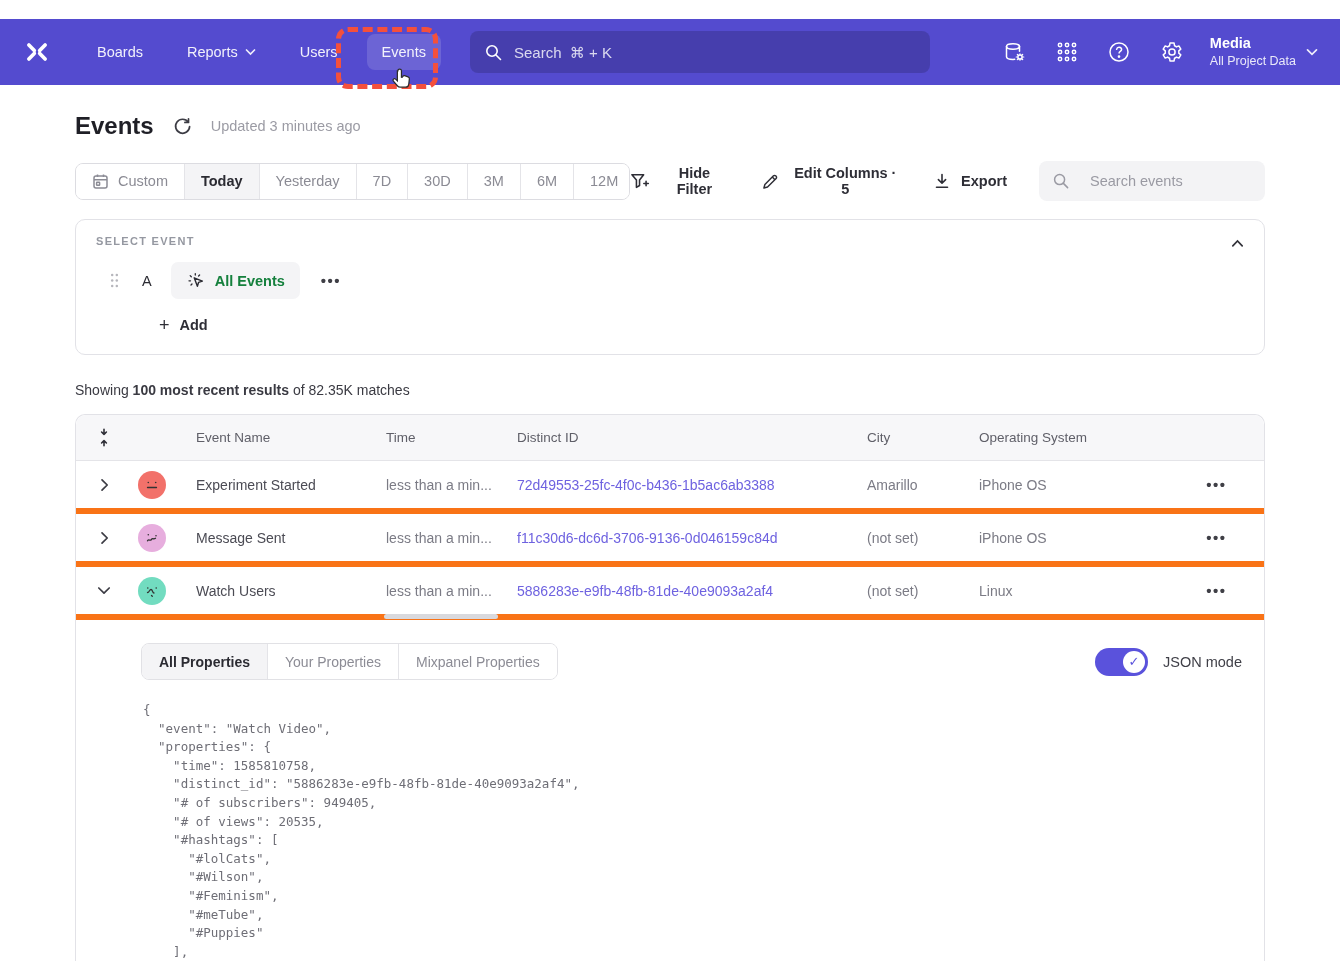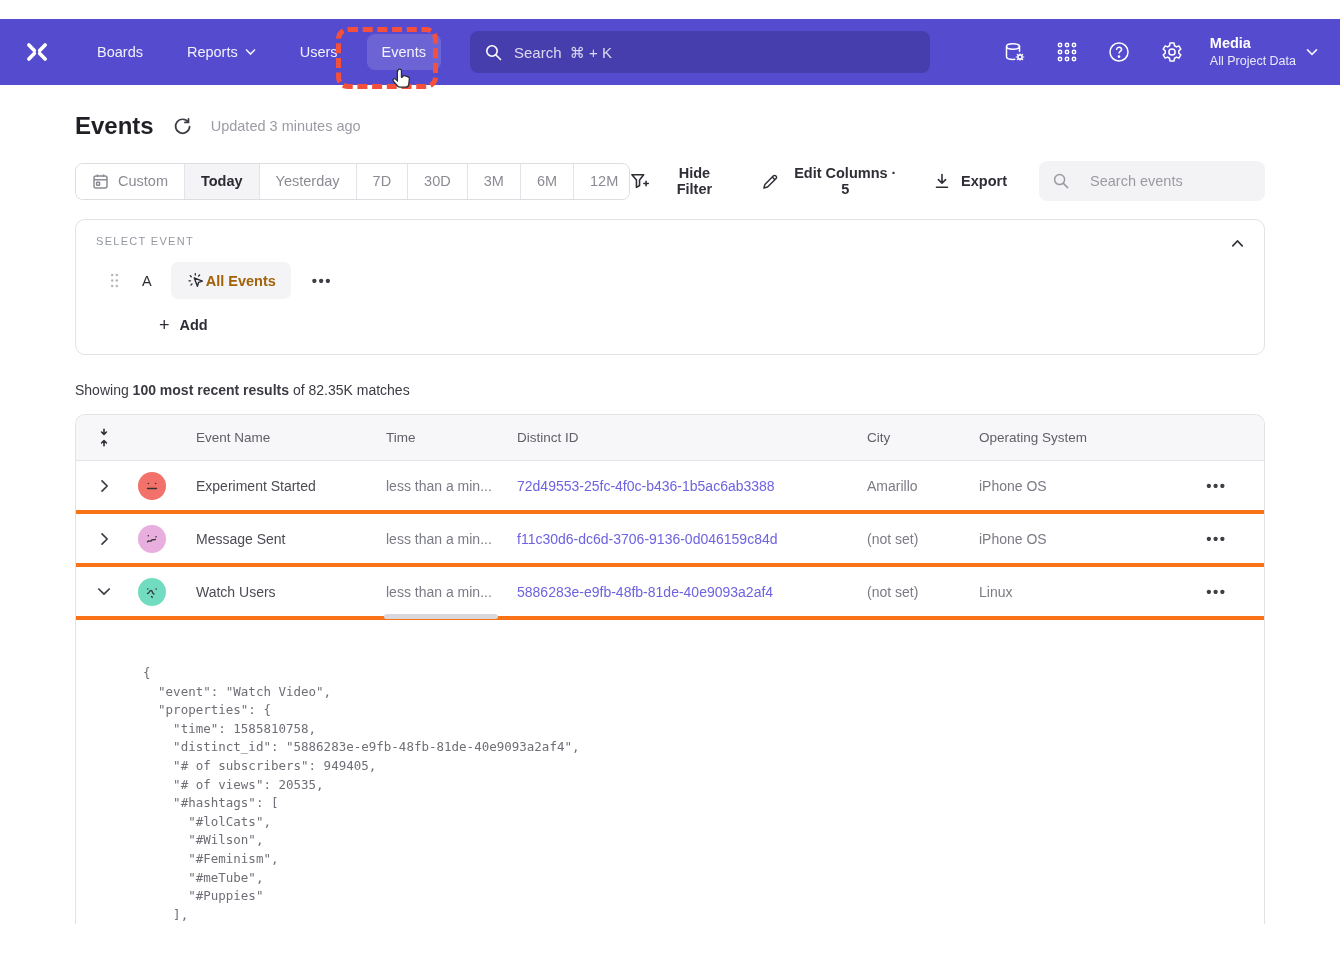--- a/index.html
+++ b/index.html
@@ -49,27 +49,27 @@
   .tool-btn { display:flex; align-items:center; gap:10px; background:none; border:none; cursor:pointer;
     font-size:14.5px; font-weight:600; color:#2e2e36; font-family:"Liberation Sans",sans-serif; }
   .search-events { width:226px; height:40px; background:#f3f3f5; border-radius:8px; display:flex;
     align-items:center; gap:20px; padding:0 13px; }
   .search-events input { flex:1; min-width:0; background:transparent; border:none; outline:none; font-size:14.5px;
     color:#44444c; font-family:"Liberation Sans",sans-serif; }
   .search-events input::placeholder { color:#9a9aa3; }
 
   
   .query-card { position:relative; margin-top:18px; border:1px solid #e2e2e7; border-radius:10px; }
-  .sec-label { font-size:11px; font-weight:400; letter-spacing:1.3px; color:#9598a1; }
+  .sec-label { font-size:11px; font-weight:700; letter-spacing:1.3px; color:#9598a1; }
   .select-sec { position:relative; padding:15px 20px 20px; }
   .event-row { display:flex; align-items:center; margin-top:15px; }
   .drag-handle { margin-left:14px; cursor:grab; display:flex; }
   .row-letter { margin-left:23px; font-size:14.5px; color:#2b2b32; }
-  .event-chip { margin-left:19px; display:flex; align-items:center; height:37px; padding:0 15px;
-    background:#f4f4f6; border:none; border-radius:7px; font-size:14.5px; font-weight:700; color:#a16207;
+  .event-chip { margin-left:19px; display:flex; align-items:center; gap:9px; height:37px; padding:0 15px;
+    background:#f4f4f6; border:none; border-radius:7px; font-size:14.5px; font-weight:700; color:#15803d;
     cursor:pointer; font-family:"Liberation Sans",sans-serif; }
   .more-dots { border:none; background:none; cursor:pointer; color:#3f3f46; font-size:15px; letter-spacing:1.5px;
     font-weight:700; padding:4px 6px; }
   .chip-more { margin-left:15px; }
   .add-btn { margin:17px 0 0 63px; display:flex; align-items:center; gap:10px; background:none; border:none;
     cursor:pointer; font-size:14.5px; font-weight:600; color:#2e2e36; font-family:"Liberation Sans",sans-serif; }
   .plus-glyph { font-size:18px; font-weight:400; line-height:1; color:#2e2e36; }
   .collapse-btn { position:absolute; right:16px; top:12px; background:none; border:none; cursor:pointer; padding:4px; }
   .filters-sec { position:relative; border-top:1px solid #e7e7ea; height:43px; display:flex; align-items:center;
     padding:0 20px; }
@@ -77,21 +77,21 @@
 
   .summary { margin-top:27px; font-size:14px; color:#3a3a42; }
   .summary b { font-weight:700; }
 
   
   .table-card { position:relative; margin-top:16px; border:1px solid #e2e2e7; border-radius:10px 10px 0 0; border-bottom:none; }
   .tgrid { display:grid; grid-template-columns:56px 64px 190px 131px 350px 112px 190px 95px; align-items:center; }
   .thead { background:#f7f7f9; height:46px; border-bottom:1px solid #e4e4e8; border-radius:10px 10px 0 0;
     font-size:13.5px; color:#5f5f68; }
   .th { padding-right:8px; }
-  .trow { height:53px; border-bottom:4px solid #f97316; font-size:14px; cursor:pointer; }
+  .trow { height:53px; border-bottom:6px solid #f97316; font-size:14px; cursor:pointer; }
   .expander { justify-self:center; background:none; border:none; cursor:pointer; display:flex; padding:4px; }
   .avatar { width:28px; height:28px; border-radius:50%; margin-left:6px; display:flex; align-items:center;
     justify-content:center; }
   .cell-event { color:#4b4b54; }
   .cell-gray { color:#7b7b85; }
   .cell-id { color:#6E62E0; cursor:pointer; }
   .row-more { justify-self:center; }
   .hscroll-thumb { position:absolute; left:308px; top:199px; width:114px; height:5px; background:#d9d9dd;
     border-radius:3px; cursor:pointer; z-index:2; }
 
@@ -397,20 +397,33 @@
       <div class="cell-gray">less than a min...</div>
       <div class="cell-id">5886283e-e9fb-48fb-81de-40e9093a2af4</div>
       <div class="cell-gray">(not set)</div>
       <div class="cell-gray">Linux</div>
       <button class="more-dots row-more">•••</button>
     </div>
 
     <div class="hscroll-thumb"></div>
 
     <div class="detail">
+      <div class="detail-header">
+        <div class="tabs">
+          <button class="tab active">All Properties</button>
+          <button class="tab">Your Properties</button>
+          <button class="tab">Mixpanel Properties</button>
+        </div>
+        <div class="toggle-wrap">
+          <button class="toggle" aria-checked="true">
+            <span class="knob">✓</span>
+          </button>
+          <span class="toggle-label">JSON mode</span>
+        </div>
+      </div>
       <pre class="json-block">{
   "event": "Watch Video",
   "properties": {
     "time": 1585810758,
     "distinct_id": "5886283e-e9fb-48fb-81de-40e9093a2af4",
     "# of subscribers": 949405,
     "# of views": 20535,
     "#hashtags": [
       "#lolCats",
       "#Wilson",

